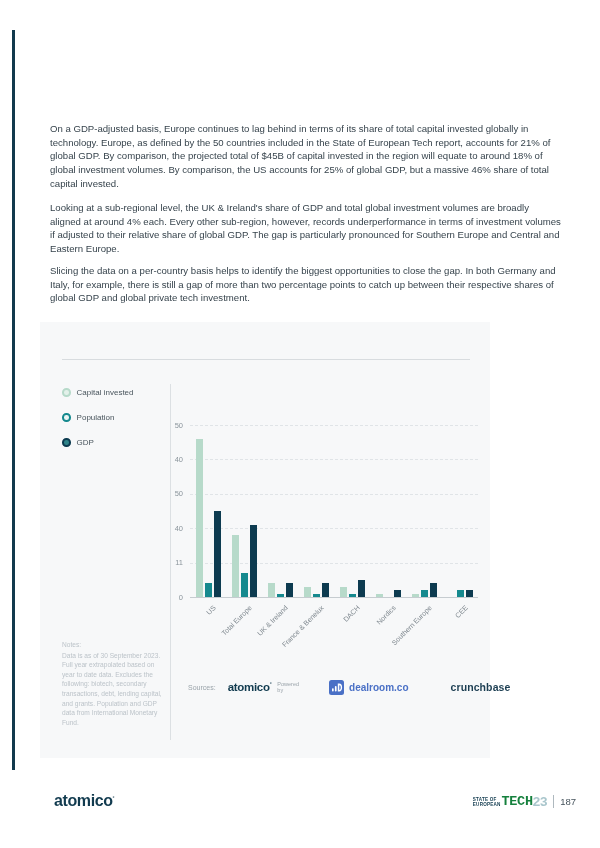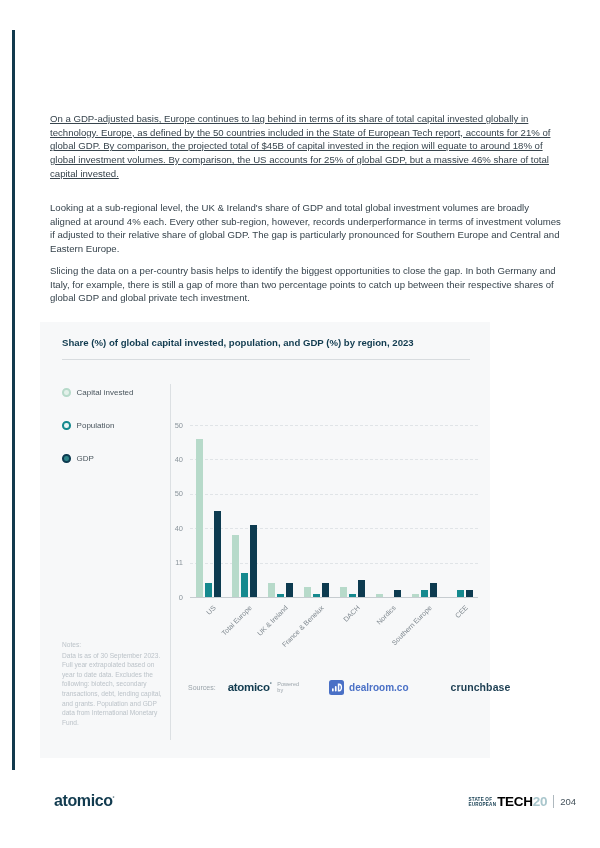--- a/index.html
+++ b/index.html
@@ -10,27 +10,27 @@
   .left-rule { position:absolute; left:12px; top:30px; width:3px; height:740px; background:#12394D; }
 
   .page-title {
     position:absolute; left:50px; top:48px; width:470px; margin:0;
     font-size:20px; line-height:26px; font-weight:700; color:#113B4F; letter-spacing:-0.2px;
   }
   .body-text {
     position:absolute; left:50px; width:512px; margin:0;
     font-size:9.6px; line-height:13.7px; color:#37444D;
   }
-  .p1 { top:112px;text-decoration:underline; } .p2 { top:201px; } .p3 { top:264px; }
+  .p1 { top:122px; } .p2 { top:201px; } .p3 { top:264px; }
 
   .card { position:absolute; left:40px; top:322px; width:450px; height:436px; background:#F7F8F9; }
   .card-title { position:absolute; left:22px; top:15px; right:22px; font-size:9.6px; font-weight:700; color:#113B4F; }
   .card-divider { position:absolute; left:22px; right:20px; top:37px; height:1px; background:#D8DCDF; }
 
-  .legend { position:absolute; left:22px; top:66px; display:flex; flex-direction:column; gap:24px; }
+  .legend { position:absolute; left:22px; top:66px; display:flex; flex-direction:column; gap:16px; }
   .legend-item { display:flex; align-items:center; gap:6px; font-size:8px; color:#49555D; }
   .legend-dot { width:4.6px; height:4.6px; border-radius:50%; border-style:solid; border-width:2.2px; }
 
   .vdiv { position:absolute; left:130px; top:62px; width:1px; height:356px; background:#DCE0E3; }
 
   .plot { position:absolute; left:150px; top:103px; width:288px; height:172px; border-bottom:1px solid #C6CCD0; }
   .gridline { position:absolute; left:0; right:0; height:0; border-top:1px dashed #E0E4E7; }
   .ytick { position:absolute; left:-34px; width:27px; text-align:right; font-size:7.5px; color:#8B959C; }
   .bar-group { position:absolute; bottom:0; display:flex; align-items:flex-end; justify-content:center; gap:2px; }
   .bar { width:7px; }
@@ -48,39 +48,38 @@
   .deg { font-size:5px; vertical-align:super; font-weight:700; }
   .powered { font-size:5.5px; color:#9AA3AA; margin-right:30px; }
   .dr-ico { display:inline-flex; margin-right:5px; }
   .dr-text { font-size:10px; font-weight:700; color:#4A70C6; margin-right:12px; }
   .cb-text { font-size:10.5px; font-weight:700; color:#1C3E52; letter-spacing:0.1px;padding-left:30px; }
 
   .footer-brand { position:absolute; left:54px; top:792px; font-size:16px; font-weight:700; color:#123B4F; letter-spacing:-0.4px; }
   .soet { position:absolute; right:24px; top:794px; display:flex; align-items:center; }
   .soet-stack { display:flex; flex-direction:column; justify-content:center; margin-right:1px; }
   .soet-stack span { font-size:4.6px; line-height:5px; font-weight:800; color:#123B4F; letter-spacing:0.2px; }
-  .soet-tech { font-size:13.5px; font-weight:800; color:#000000; letter-spacing:-0.3px; }
+  .soet-tech { font-size:13.5px; font-weight:800; color:#15803d; letter-spacing:-0.3px;font-family:Liberation Mono, monospace; }
   .soet-year { font-size:13.5px; font-weight:800; color:#A9C6CC; letter-spacing:-0.3px; }
   .soet-sep { width:1px; height:13px; background:#AEB8BE; margin:0 6px; }
   .soet-page { font-size:9.5px; color:#45525B; }
 </style>
 </head>
 <body>
 
 <div class="page">
 
   <div class="left-rule"></div>
 
 
   <p class="body-text p1">On a GDP-adjusted basis, Europe continues to lag behind in terms of its share of total capital invested globally in technology. Europe, as defined by the 50 countries included in the State of European Tech report, accounts for 21% of global GDP. By comparison, the projected total of $45B of capital invested in the region will equate to around 18% of global investment volumes. By comparison, the US accounts for 25% of global GDP, but a massive 46% share of total capital invested.</p>
   <p class="body-text p2">Looking at a sub-regional level, the UK &amp; Ireland's share of GDP and total global investment volumes are broadly aligned at around 4% each. Every other sub-region, however, records underperformance in terms of investment volumes if adjusted to their relative share of global GDP. The gap is particularly pronounced for Southern Europe and Central and Eastern Europe.</p>
   <p class="body-text p3">Slicing the data on a per-country basis helps to identify the biggest opportunities to close the gap. In both Germany and Italy, for example, there is still a gap of more than two percentage points to catch up between their respective shares of global GDP and global private tech investment.</p>
 
   <div class="card">
-    <div class="card-title">Share (%) of global capital invested, population, and GDP (%) by region, 2023</div>
     <div class="card-divider"></div>
 
     <div class="legend" id="legend">
         <div class="legend-item">
           <span class="legend-dot" style="border-color: rgb(183, 218, 202); background: rgb(227, 241, 234);"></span>
           <span>Capital invested</span>
         </div>
         <div class="legend-item">
           <span class="legend-dot" style="border-color: rgb(21, 137, 142); background: rgb(234, 245, 244);"></span>
           <span>Population</span>
@@ -177,18 +176,18 @@
   </div>
 
   <div class="footer-brand"><span>atomico</span><span class="deg">°</span></div>
 
   <div class="soet">
     <span class="soet-stack">
       <span>STATE OF</span>
       <span>EUROPEAN</span>
     </span>
     <span class="soet-tech">TECH</span>
-    <span class="soet-year">20</span>
+    <span class="soet-year">23</span>
     <span class="soet-sep"></span>
-    <span class="soet-page">204</span>
+    <span class="soet-page">187</span>
   </div>
 
 </div>
 
 </body></html>

